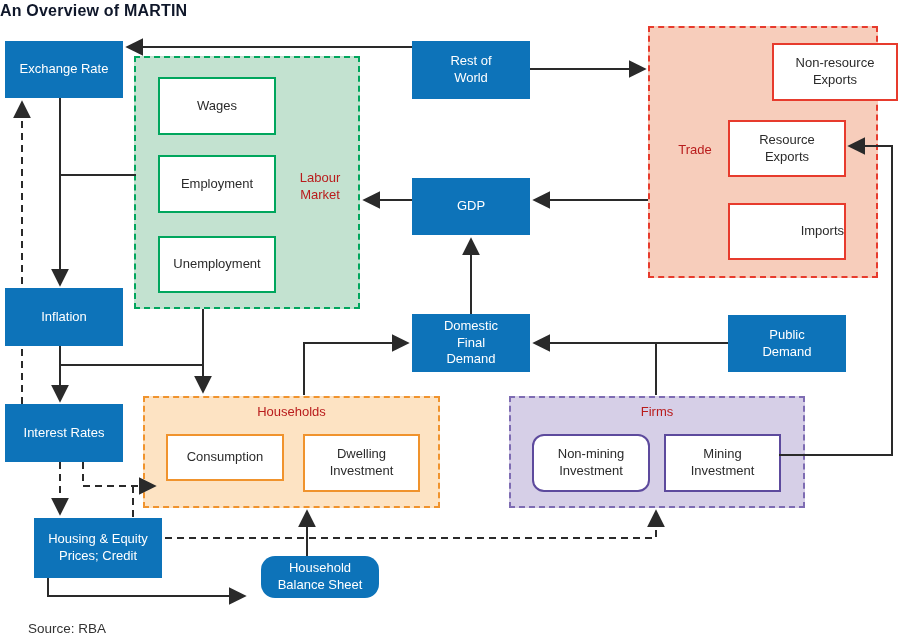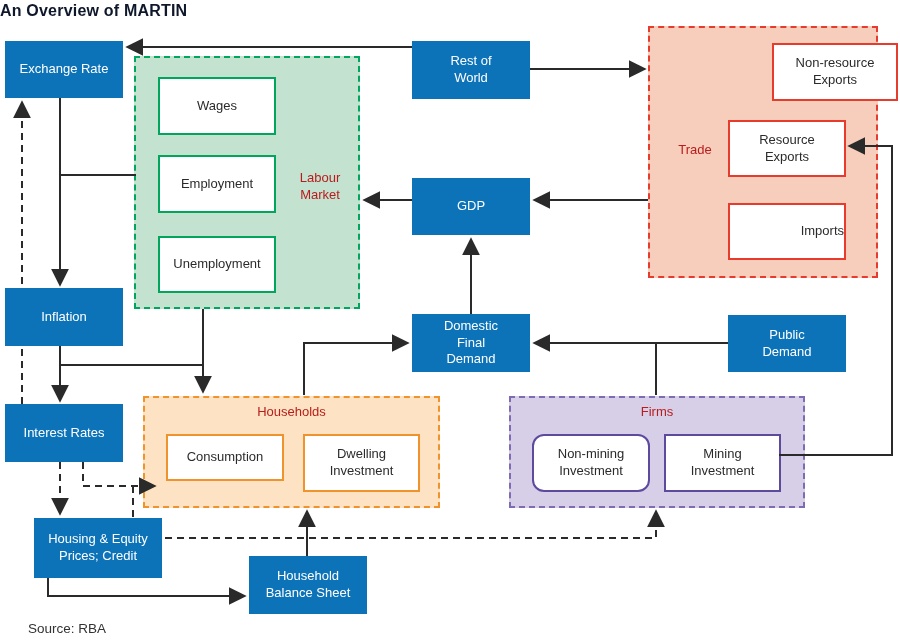--- a/index.html
+++ b/index.html
@@ -155,19 +155,19 @@
     </div>
     <div class="node" style="left:5px;top:518px;width:128px;height:60px;margin-left:29px;">
       <span>Housing &amp; Equity Prices; Credit</span>
     </div>
     <div class="node w70" style="left:412px;top:314px;width:118px;height:58px;">
       <span>Domestic Final Demand</span>
     </div>
     <div class="node w60" style="left:728px;top:315px;width:118px;height:57px;">
       <span>Public Demand</span>
     </div>
-    <div class="node w100" style="left:249px;top:556px;width:118px;height:58px;">
+    <div class="node w100" style="left:261px;top:556px;width:118px;height:42px;border-radius:14px;">
       <span>Household Balance Sheet</span>
     </div>
   </div>
 
   <div class="source">Source: RBA</div>
 </div>
 
 </body></html>

